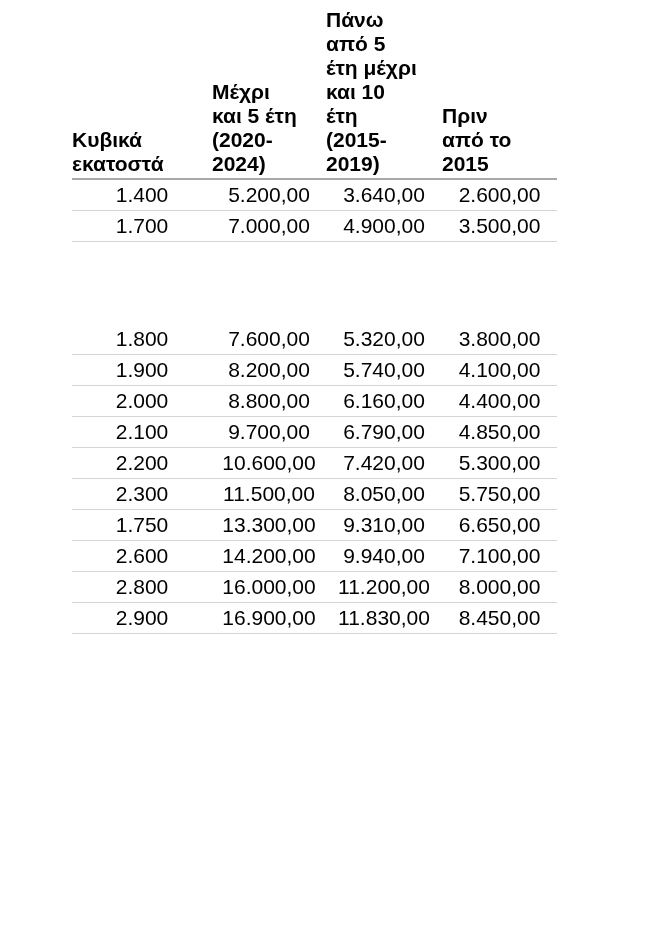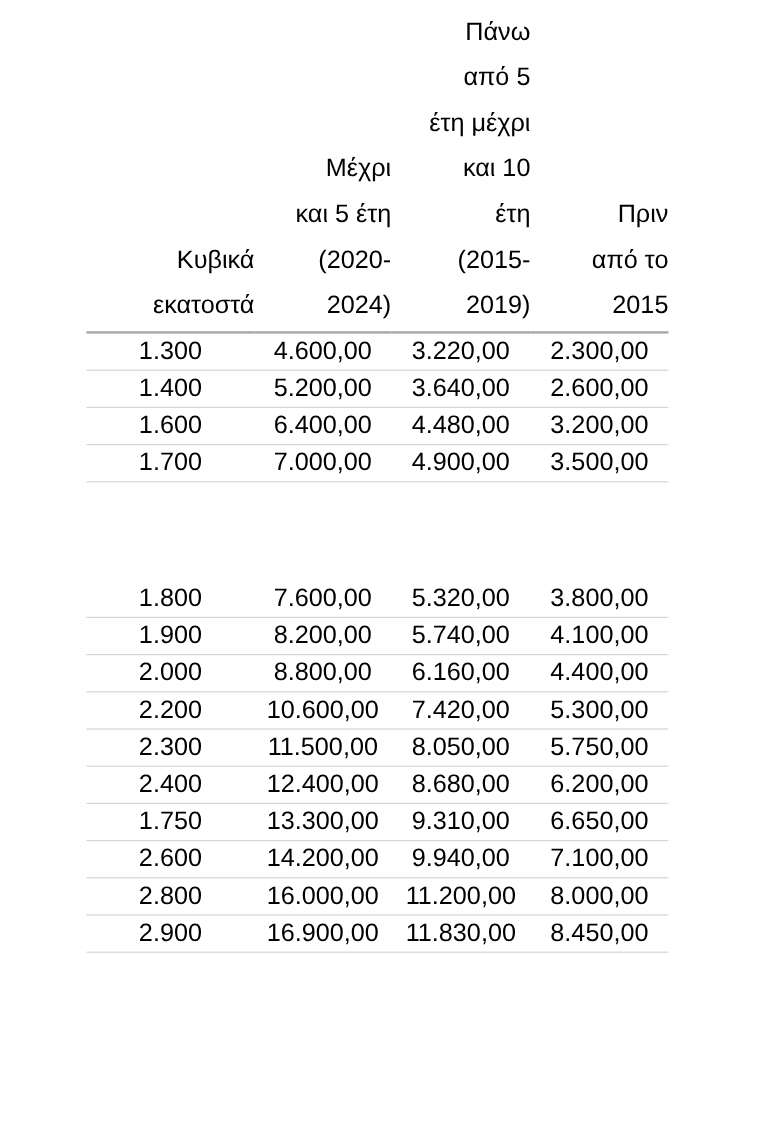--- a/index.html
+++ b/index.html
@@ -22,25 +22,25 @@
     table-layout: fixed;
     width: 485px;
     margin-left: 72px;
     font-size: 21px;
   }
   col.c1 { width: 140px; }
   col.c2 { width: 114px; }
   col.c3 { width: 116px; }
   col.c4 { width: 115px; }
   th {
-    font-weight: normal;
-    text-align: right;
+    font-weight: bold;
+    text-align: left;
     vertical-align: bottom;
     white-space: pre-line;
-    line-height: 38px;
+    line-height: 24px;
     padding: 0 0 2px 0;
     border-bottom: 2px solid var(--header-border, #a8a8a8);
   }
   td {
     text-align: center;
     height: 30px;
     line-height: 30px;
     padding: 0;
     border-bottom: 1px solid var(--row-border, #d5d5d5);
   }
@@ -75,36 +75,24 @@
 έτη
 (2015-
 2019)</th>
         <th>Πριν
 από το
 2015</th>
       </tr>
     </thead>
     <tbody>
         <tr>
-          <td>1.300</td>
-          <td>4.600,00</td>
-          <td>3.220,00</td>
-          <td>2.300,00</td>
-        </tr>
-        <tr>
           <td>1.400</td>
           <td>5.200,00</td>
           <td>3.640,00</td>
           <td>2.600,00</td>
-        </tr>
-        <tr>
-          <td>1.600</td>
-          <td>6.400,00</td>
-          <td>4.480,00</td>
-          <td>3.200,00</td>
         </tr>
         <tr>
           <td>1.700</td>
           <td>7.000,00</td>
           <td>4.900,00</td>
           <td>3.500,00</td>
         </tr>
       </tbody>
   </table>
 
@@ -130,36 +118,36 @@
           <td>5.740,00</td>
           <td>4.100,00</td>
         </tr>
         <tr>
           <td>2.000</td>
           <td>8.800,00</td>
           <td>6.160,00</td>
           <td>4.400,00</td>
         </tr>
         <tr>
+          <td>2.100</td>
+          <td>9.700,00</td>
+          <td>6.790,00</td>
+          <td>4.850,00</td>
+        </tr>
+        <tr>
           <td>2.200</td>
           <td>10.600,00</td>
           <td>7.420,00</td>
           <td>5.300,00</td>
         </tr>
         <tr>
           <td>2.300</td>
           <td>11.500,00</td>
           <td>8.050,00</td>
           <td>5.750,00</td>
-        </tr>
-        <tr>
-          <td>2.400</td>
-          <td>12.400,00</td>
-          <td>8.680,00</td>
-          <td>6.200,00</td>
         </tr>
         <tr>
           <td>1.750</td>
           <td>13.300,00</td>
           <td>9.310,00</td>
           <td>6.650,00</td>
         </tr>
         <tr>
           <td>2.600</td>
           <td>14.200,00</td>

